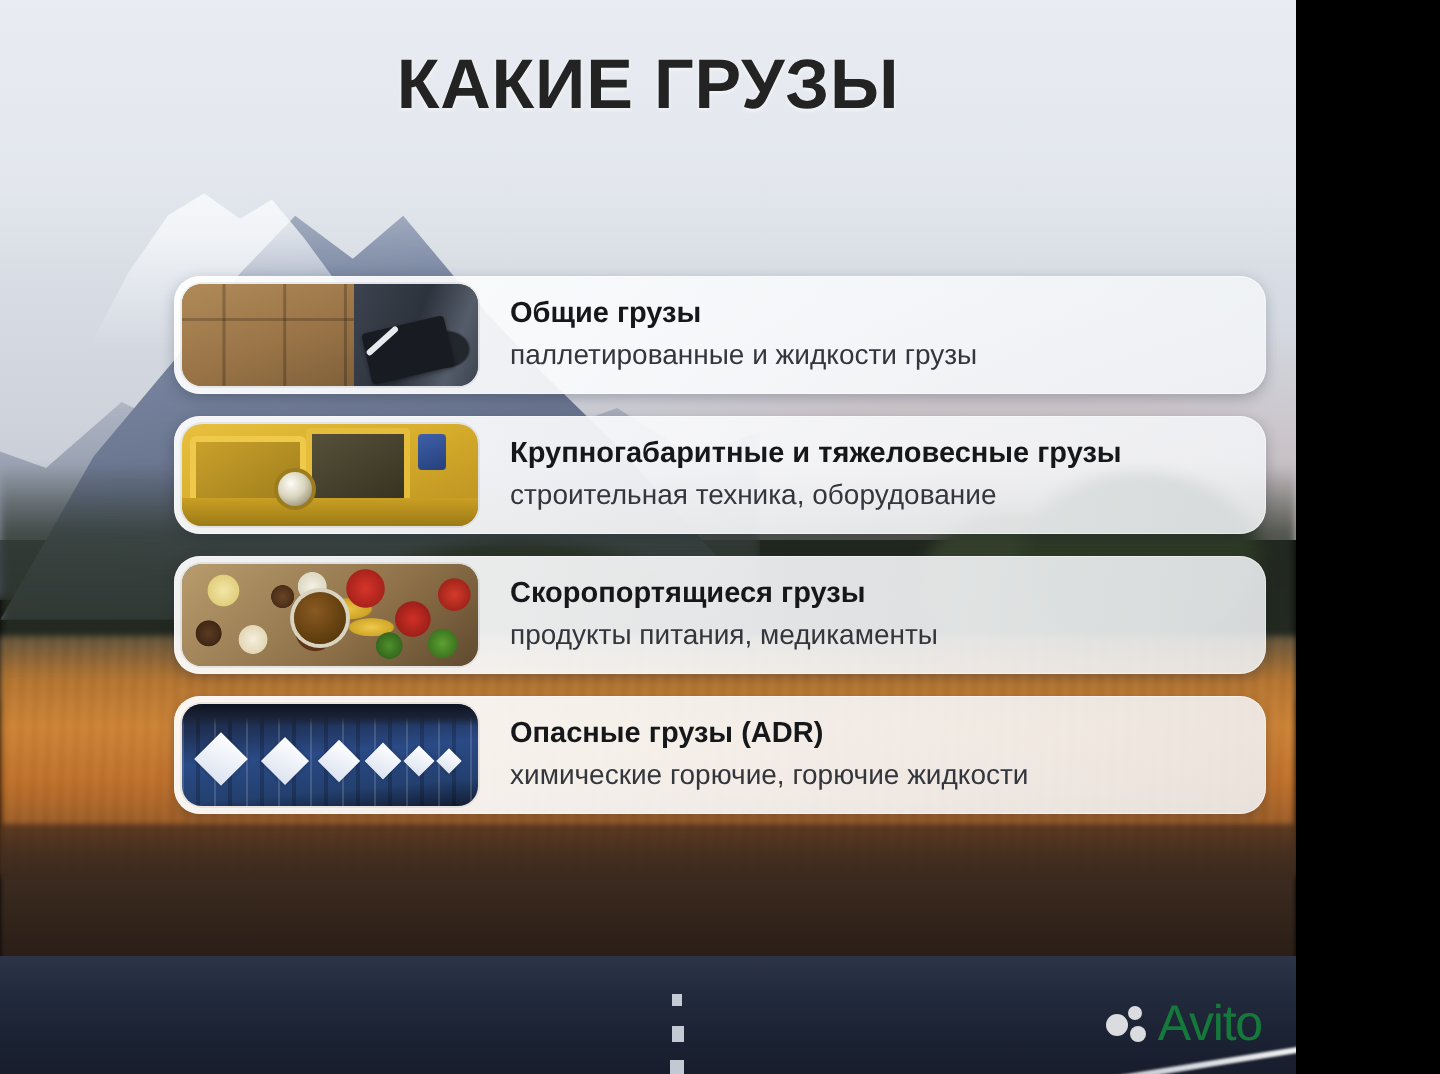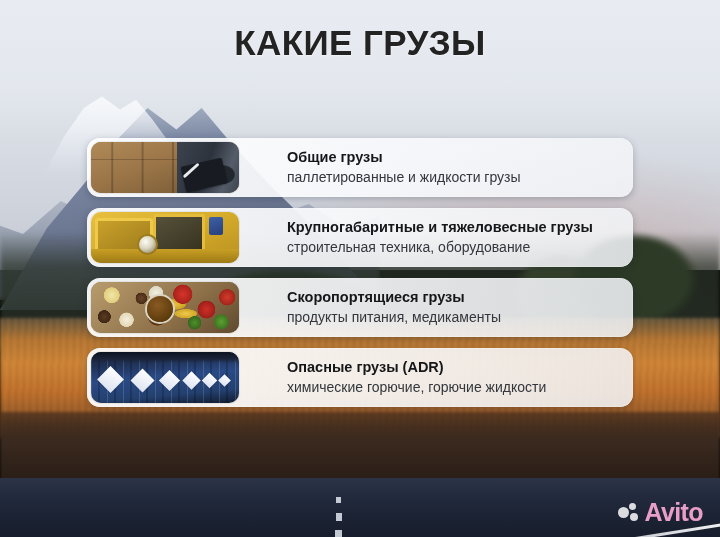--- a/index.html
+++ b/index.html
@@ -3,21 +3,21 @@
 <meta charset="utf-8">
 <title>Какие грузы мы перевозим</title>
 <style>
   html, body {
     margin: 0;
     padding: 0;
     background: #000;
   }
   #poster {
     position: relative;
-    width: 720px;
+    width: 648px;
     height: 537px;
     overflow: hidden;
     font-family: "Liberation Sans", "DejaVu Sans", sans-serif;
     -webkit-font-smoothing: antialiased;
   }
 
   
   .bg-layer { position: absolute; left: 0; right: 0; }
 
   
@@ -151,21 +151,20 @@
     height: 51px;
     margin: 4px 0 4px 4px;
     border-radius: 10px;
     overflow: hidden;
     box-shadow: 0 0 0 1px rgba(0,0,0,0.06);
   }
   .card-text {
     padding-left: 16px;
     padding-right: 10px;
     min-width: 0;
-    margin-left: 32px;
   }
   .card-title {
     font-size: 14.5px;
     font-weight: bold;
     color: #16171a;
     line-height: 1.22;
     white-space: nowrap;
   }
   .card-sub {
     font-size: 14px;
@@ -342,23 +341,23 @@
     opacity: 0.93;
   }
   .avito-dots { position: relative; width: 21px; height: 20px; }
   .avito-dots i {
     position: absolute; border-radius: 50%; background: #e9eaec; display: block;
   }
   .avito-dots i.big   { left: 0;    top: 4px;  width: 11px; height: 11px; }
   .avito-dots i.mid   { left: 11px; top: 0;    width: 7px;  height: 7px;  }
   .avito-dots i.small { left: 12px; top: 10px; width: 8px;  height: 8px;  }
   .avito-word {
-    color: #f9a8d4;
+    color: #15803d;
     font-size: 25px;
-    font-weight: bold;
+    font-weight: normal;
     letter-spacing: -0.6px;
     line-height: 1;
   }
 </style>
 </head>
 <body>
 
 <div id="poster">
 
   <div class="bg-layer bg-sky"></div>

